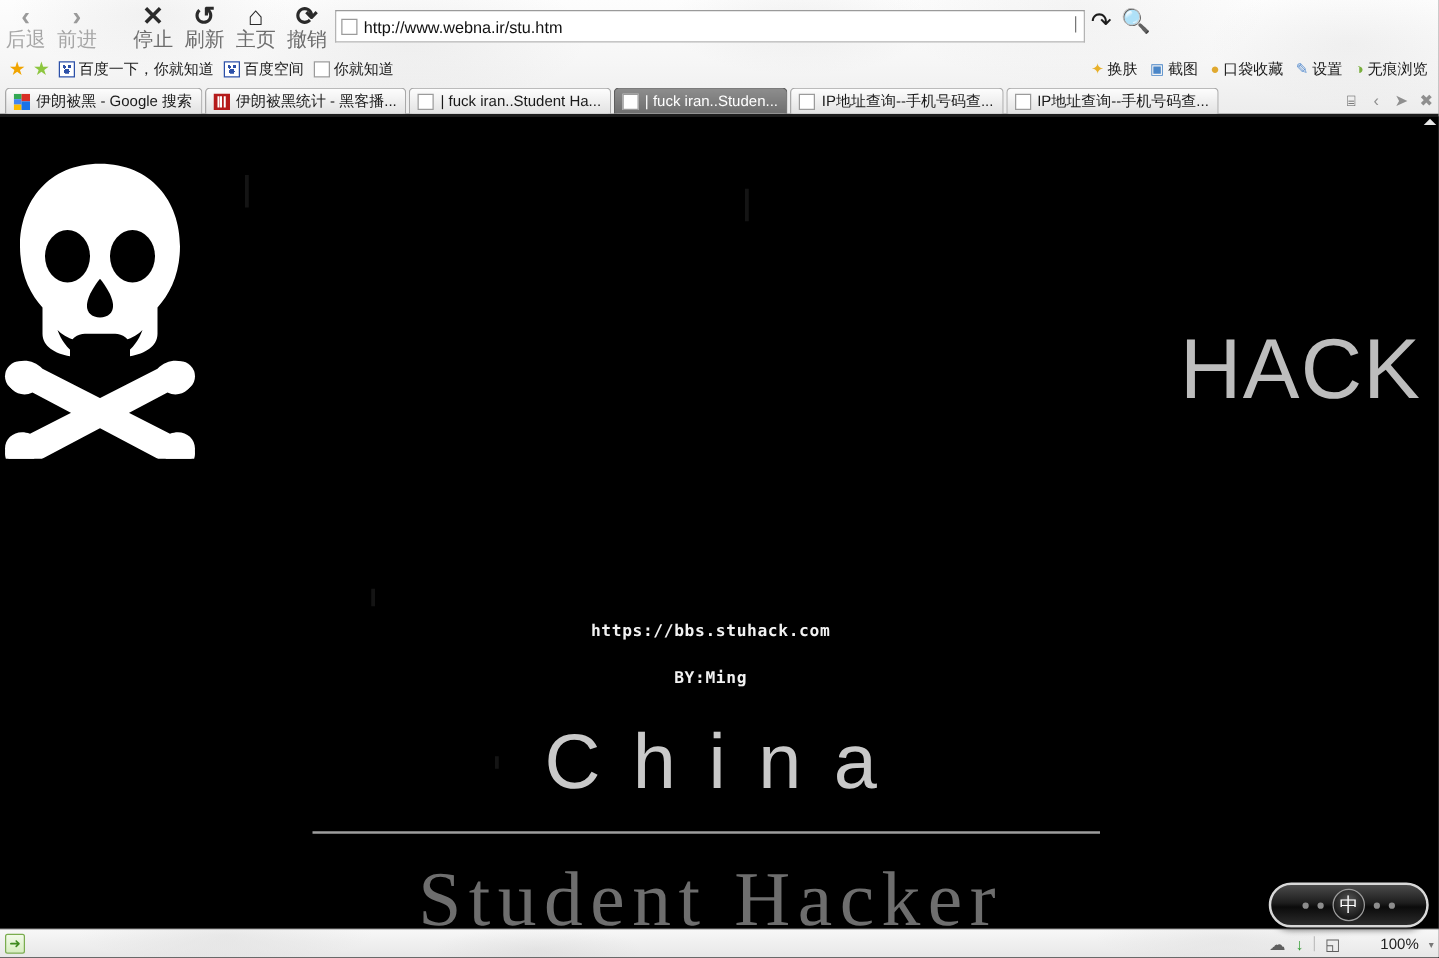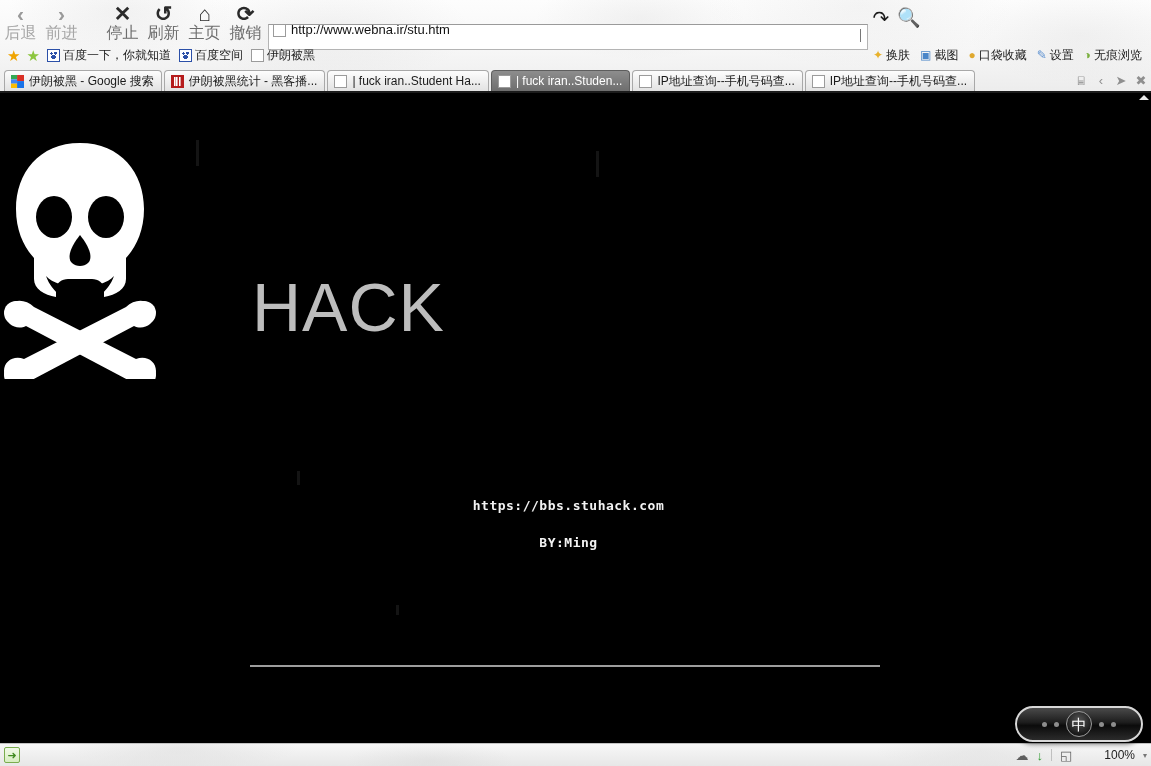--- a/index.html
+++ b/index.html
@@ -73,28 +73,28 @@
     color: #6d6d6d;
     line-height: 13px;
     margin-top: 1px;
   }
   .nav-btn.disabled .lbl { color: #a6a6a6; }
   .tb-gap { width: 20px; }
 
   .addr-wrap {
     flex: 0 0 auto;
     width: 600px;
-    margin-top: 24px;
+    margin-top: 8px;
     margin-left: 2px;
     height: 22px;
     background: #fff;
     border: 1px solid #b4b4b4;
     border-top-color: #9a9a9a;
     display: flex;
-    align-items: flex-end;
+    align-items: center;
     padding: 12px 4px;
     box-sizing: border-box;
     position: relative;
   }
   .addr-page-icon {
     width: 11px;
     height: 11px;
     border: 1px solid #9b9b9b;
     background: #fff;
     margin-right: 5px;
@@ -308,25 +308,25 @@
     position: absolute;
     left: 0; top: 0;
     width: 1137px;
     height: 100%;
     background: #000;
     overflow: hidden;
   }
 
   .skull-row {
     position: absolute;
-    left: 0; top: 46px;
+    left: 0; top: 34px;
     width: 1137px;
     display: flex;
     align-items: center;
-    justify-content: flex-start;
+    justify-content: space-between;
   }
   .skull-svg { display: block; }
   .hack-word {
     font-size: 68px;
     font-family: "Liberation Sans", sans-serif;
     color: #bdbdbd;
     letter-spacing: 1px;
     margin-left: 92px;
     margin-top: 96px;
     line-height: 1;
@@ -541,21 +541,21 @@
       <div class="bm">
         <span class="fav baidu"></span>
         <span>百度一下，你就知道</span>
       </div>
       <div class="bm">
         <span class="fav baidu"></span>
         <span>百度空间</span>
       </div>
       <div class="bm">
         <span class="fav blank"></span>
-        <span>伊朗被黑</span>
+        <span>你就知道</span>
       </div>
 
       <div class="bm-spacer"></div>
 
       <div class="bmr">
         <span class="ic" style="color:#e8b12a">✦</span>
         <span>换肤</span>
       </div>
       <div class="bmr">
         <span class="ic" style="color:#4a86c8">▣</span>
@@ -656,21 +656,23 @@
               </g>
             </g>
           </svg>
         </span>
         <span class="hack-word">HACK</span>
       </div>
 
       <div class="mono-line ml2">https://bbs.stuhack.com</div>
       <div class="mono-line ml3">BY:Ming</div>
 
+      <div class="china">China</div>
       <div class="hr"></div>
+      <div class="student-hacker">Student Hacker</div>
     </div>
 
     <div class="vscroll">
       <span class="arrow-up"></span>
     </div>
   </div>
 
   <div class="ime">
     <span class="ime-dot"></span>
     <span class="ime-dot"></span>

